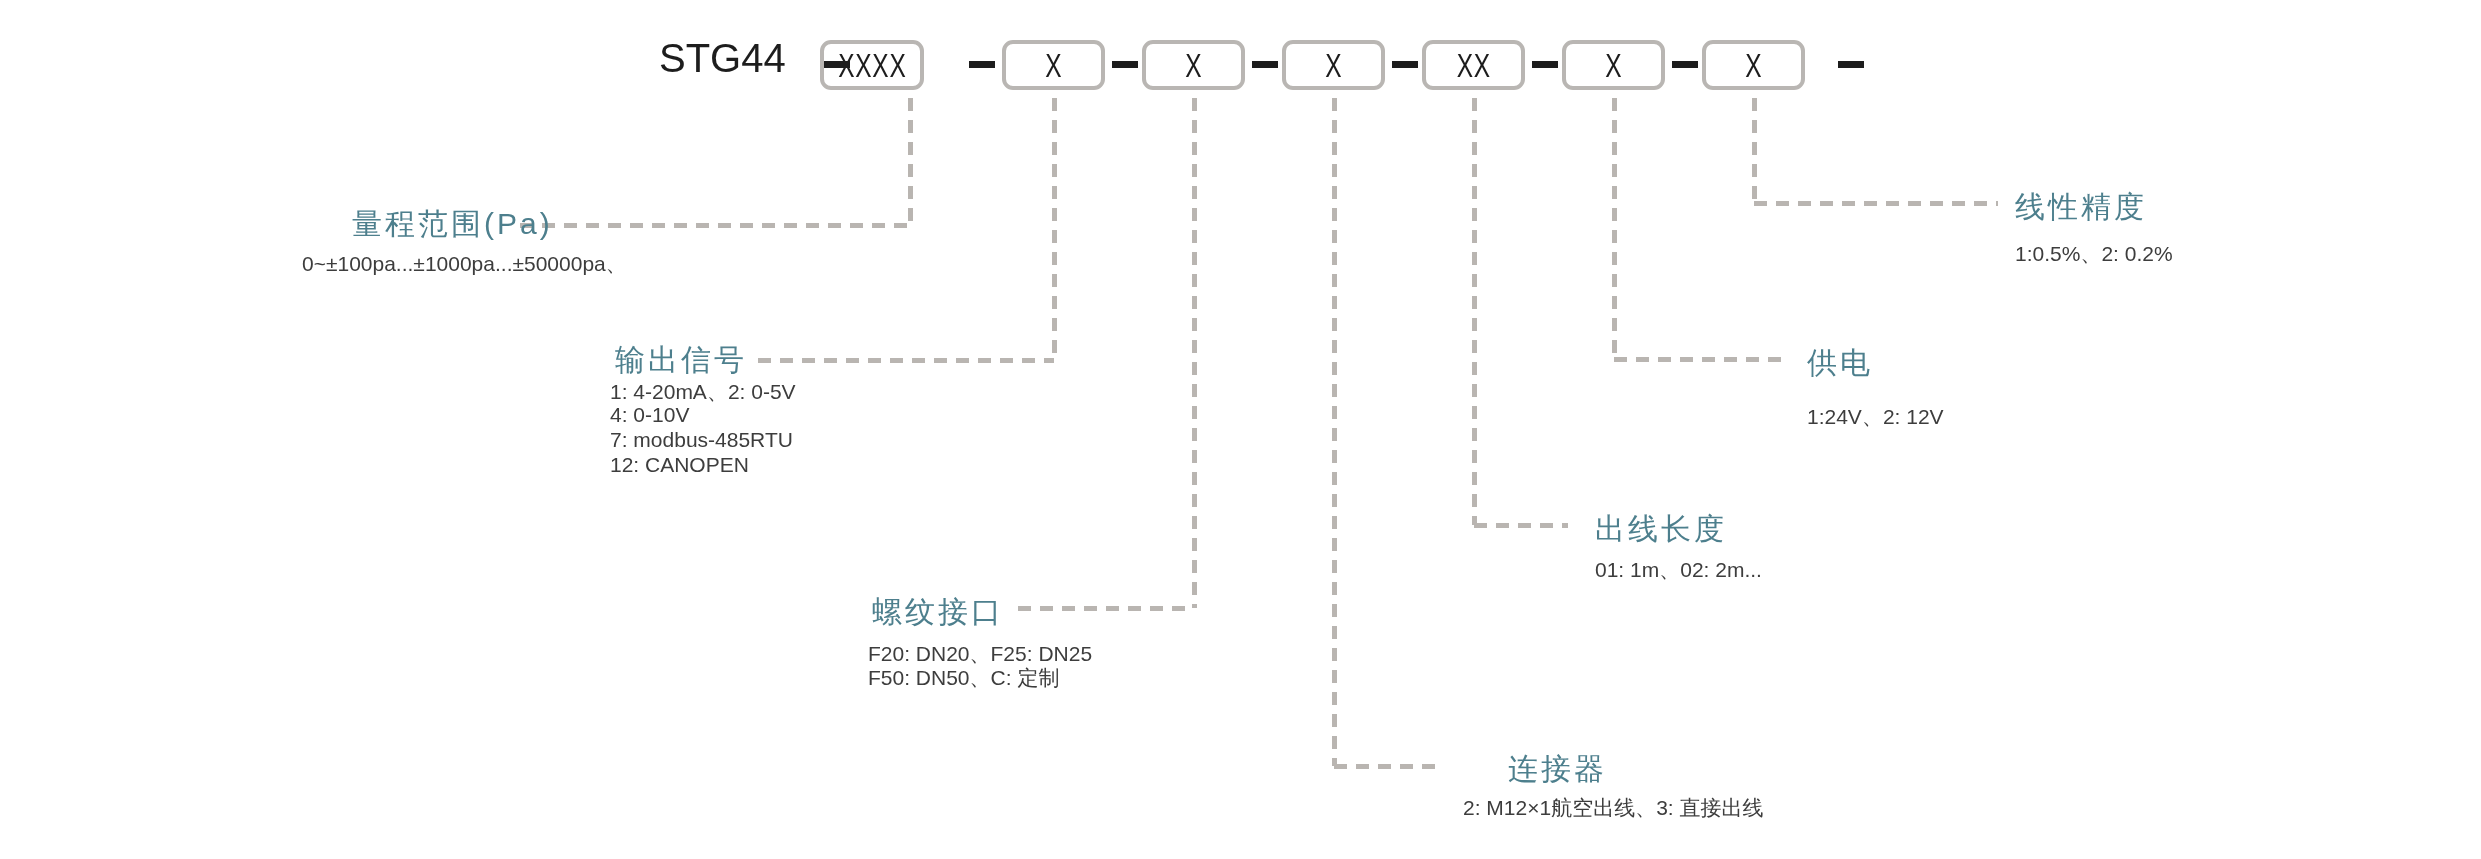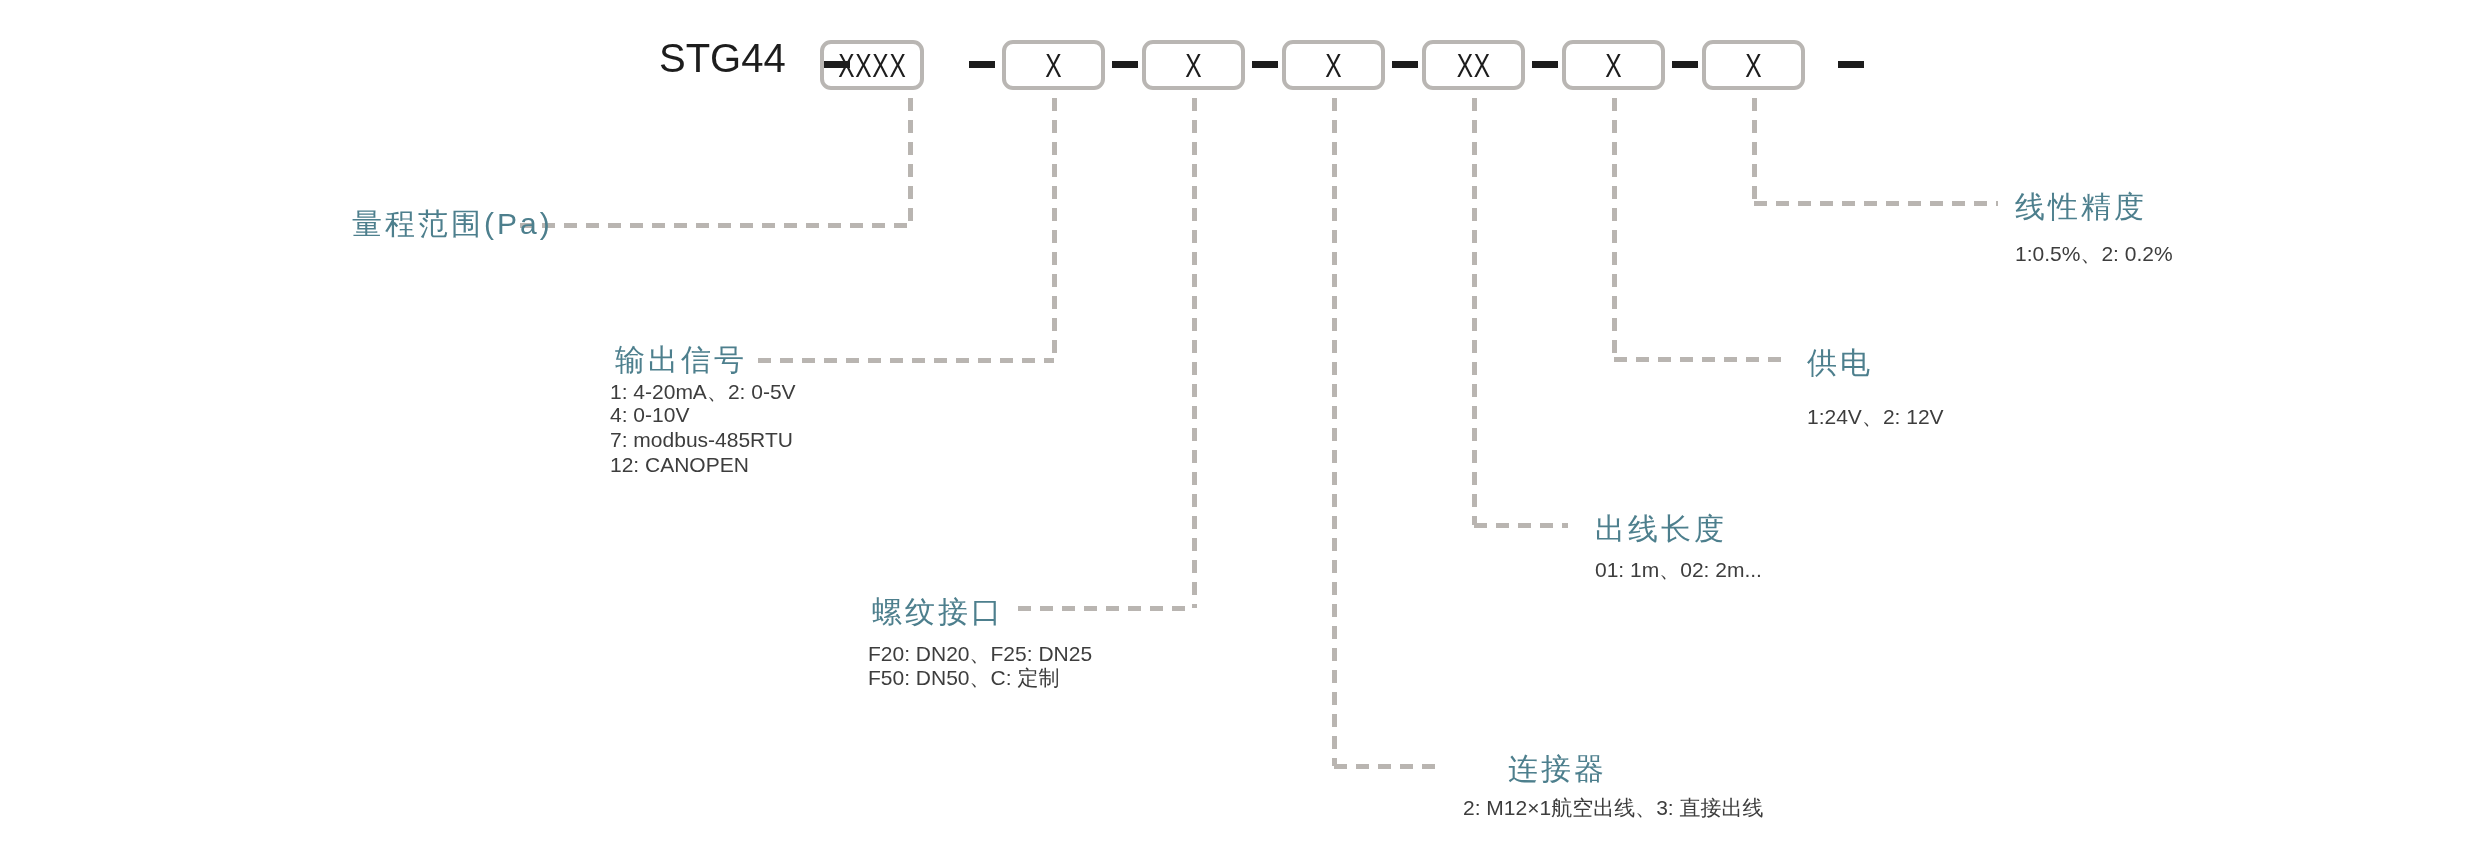--- a/index.html
+++ b/index.html
@@ -94,20 +94,21 @@
       <div class="joiner" style="left: 1112px; width: 26px;"></div>
       <div class="joiner" style="left: 1252px; width: 26px;"></div>
       <div class="joiner" style="left: 1392px; width: 26px;"></div>
       <div class="joiner" style="left: 1532px; width: 26px;"></div>
       <div class="joiner" style="left: 1672px; width: 26px;"></div>
       <div class="joiner" style="left: 1838px; width: 26px;"></div>
       <div class="vline" style="left: 908px; top: 98px; height: 127px;"></div>
       <div class="hline" style="left: 520px; top: 223px; width: 390px;"></div>
       <div class="field-title" style="left: 312px; top: 204px; margin-left: 40px;">量程范围(Pa)</div>
       <div class="field-body" style="left: 302px; top: 250px;">
+        <div class="bline" style="height: 24px;">0~±100pa...±1000pa...±50000pa、</div>
       </div>
       <div class="vline" style="left: 1051.5px; top: 98px; height: 262px;"></div>
       <div class="hline" style="left: 758px; top: 358px; width: 295.5px;"></div>
       <div class="field-title" style="left: 615px; top: 340px;">输出信号</div>
       <div class="field-body" style="left: 610px; top: 378px;">
         <div class="bline" style="height: 25px;">1: 4-20mA、2: 0-5V</div>
         <div class="bline" style="height: 25px;">4: 0-10V</div>
         <div class="bline" style="height: 25px;">7: modbus-485RTU</div>
         <div class="bline" style="height: 25px;">12: CANOPEN</div>
       </div>

